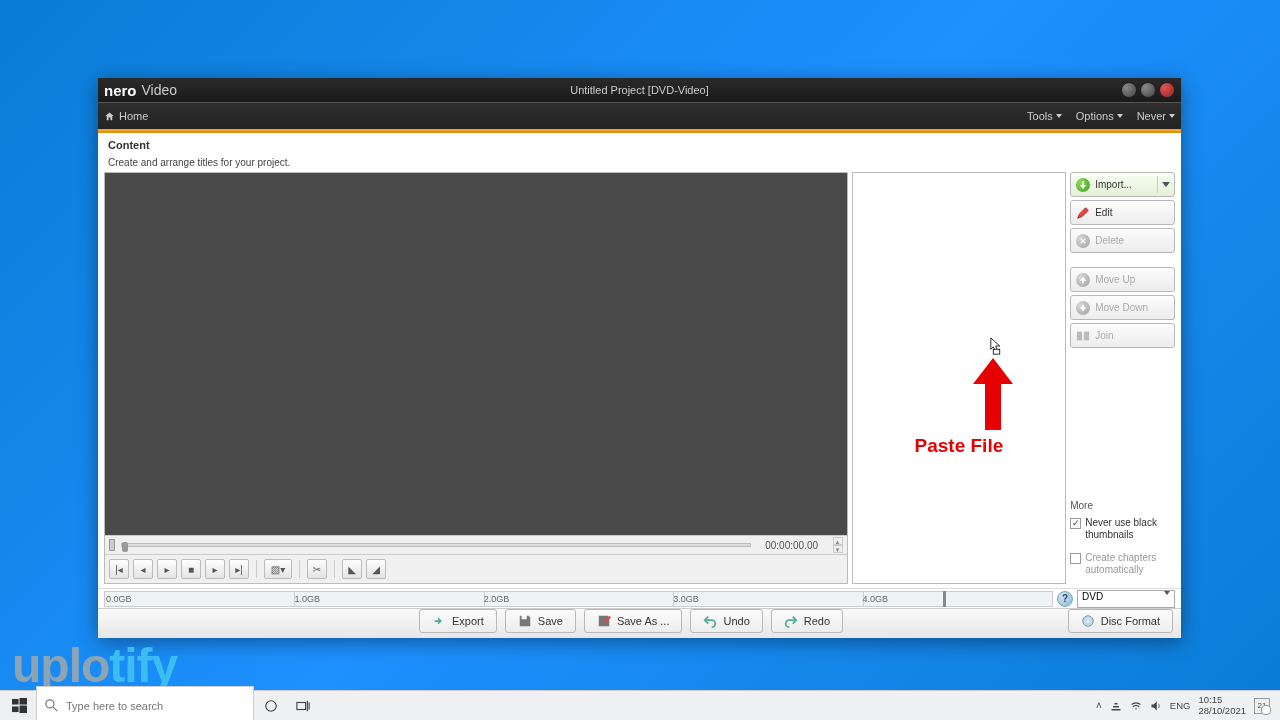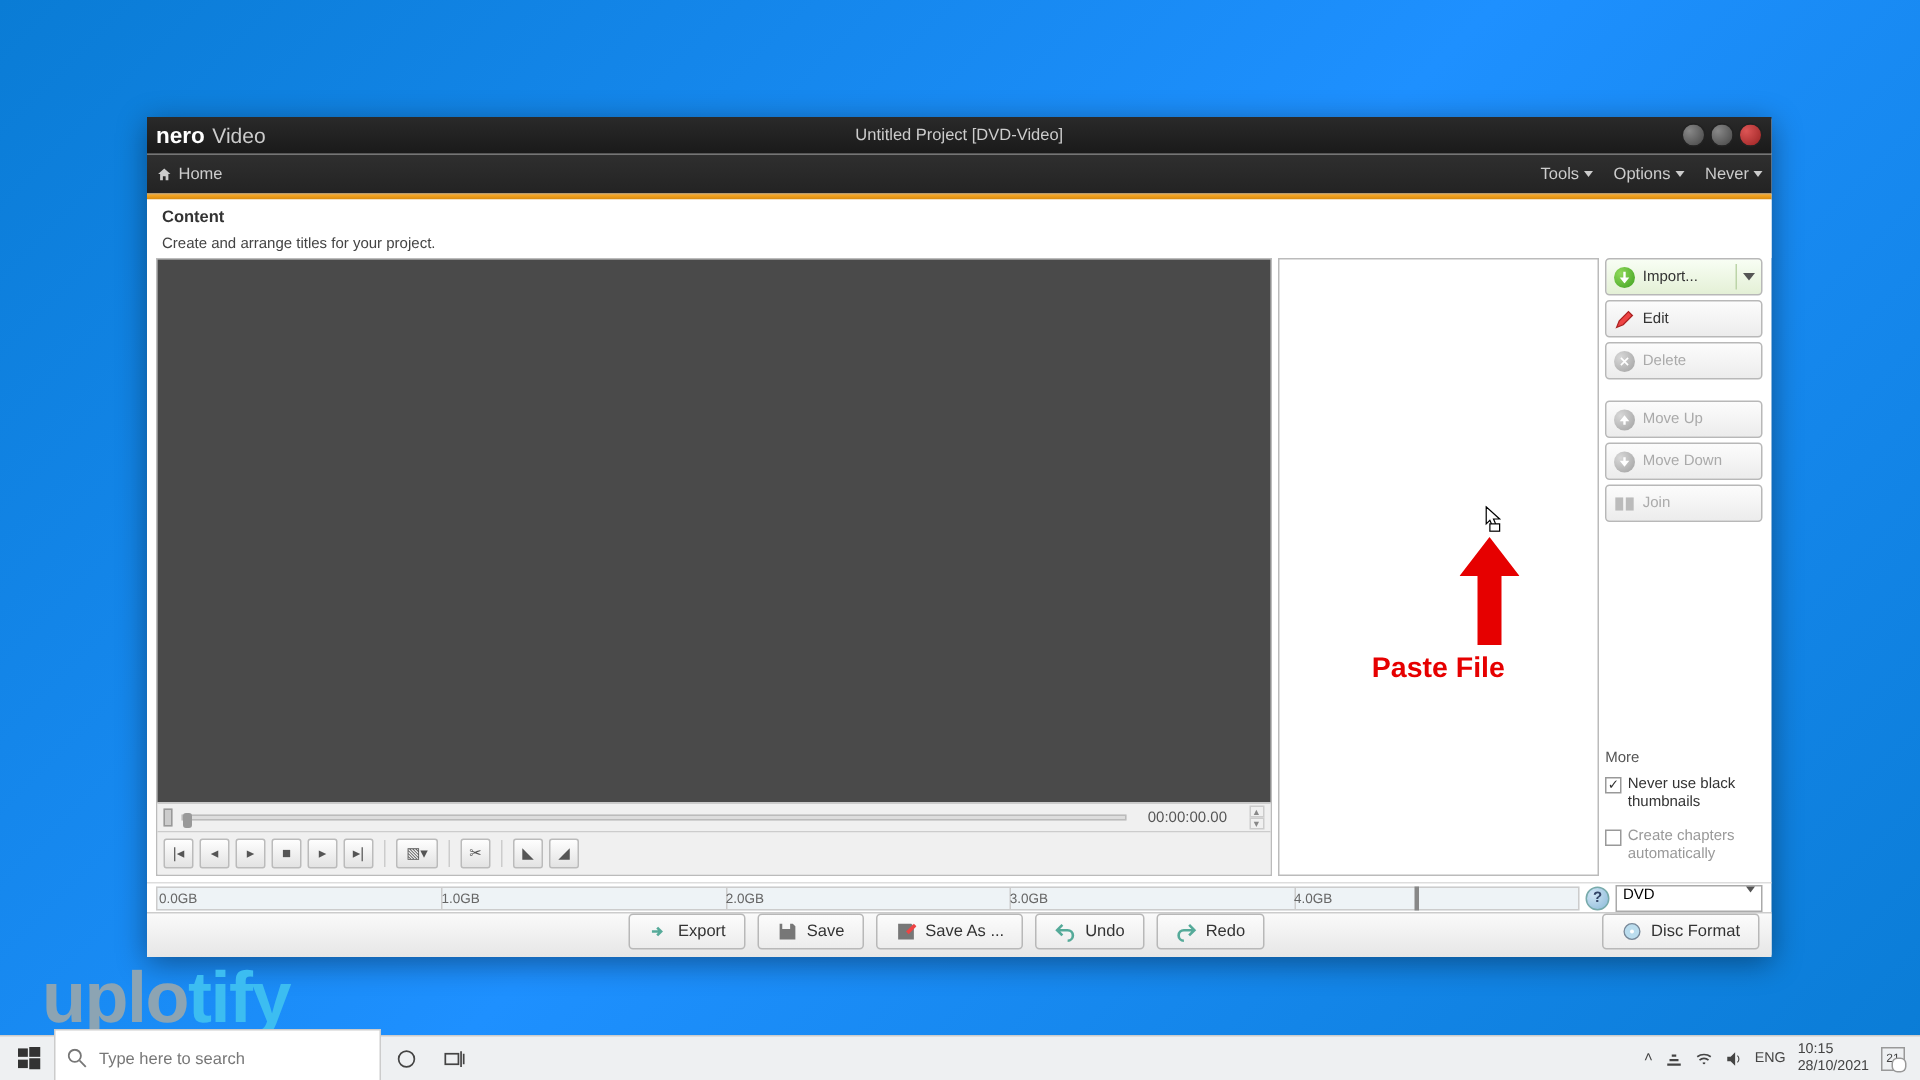--- a/index.html
+++ b/index.html
@@ -77,21 +77,21 @@
 .size-marker { position:absolute; right:0; top:-1px; bottom:-1px; width:3px; background:#888; }
 .help-icon { width:16px; height:16px; border-radius:10px; background:radial-gradient(circle at 30% 30%, #d0e5f5,#8ab9d8); border:1px solid #7aa; color:#346; font-size:10px; font-weight:bold; display:flex; align-items:center; justify-content:center; }
 .dvd-sel { width:98px; height:18px; border:1px solid #aaa; background:#fff; font-size:10px; padding:0 4px; display:flex; align-items:flex-start; justify-content:space-between; }
 
 .footer-row { height:30px; background:linear-gradient(#fafafa,#e6e6e6); border-top:1px solid #ccc; display:flex; padding:0 8px; gap:8px; }
 .footer-spacer-left{ width:305px; }
 .footer-btn { height:24px; padding:0 12px; border:1px solid #b8b8b8; border-radius:3px; background:linear-gradient(#fcfcfc,#ececec); display:flex; align-items:center; gap:6px; font-size:11px; color:#333; cursor:pointer; }
 .footer-spacer { flex:1; }
 .footer-btn svg { width:14px; height:14px; }
 
-.watermark { position:absolute; left:28px; top:638px; font-size:48px; font-weight:700; color:rgba(120,150,170,0.65); letter-spacing:-1px; font-family: 'Segoe UI', sans-serif; }
+.watermark { position:absolute; left:12px; top:638px; font-size:48px; font-weight:700; color:rgba(120,150,170,0.65); letter-spacing:-1px; font-family: 'Segoe UI', sans-serif; }
 .watermark .wm1 { color:#8ca4b3; }
 .watermark .wm2 { color:#3cbdf1; }
 
 .taskbar { position:absolute; left:0; bottom:0; width:100%; height:30px; background:#eef0f2; border-top:1px solid #ccc; display:flex; align-items:center; padding:0 4px; gap:2px; font-size:11px; color:#444; }
 .start-btn { width:30px; height:30px; display:flex; align-items:center; justify-content:center; }
 .start-btn svg { width:15px; height:15px; }
 .search-box { width:218px; height:40px; background:#fff; border:1px solid #ccc; display:flex; align-items:center; padding:0 8px; gap:8px; color:#777; font-size:11px; }
 .search-box svg { width:13px; height:13px; }
 .tb-icon { width:30px; height:30px; display:flex; align-items:center; justify-content:center; color:#444; }
 .tb-icon svg { width:14px; height:14px; }

